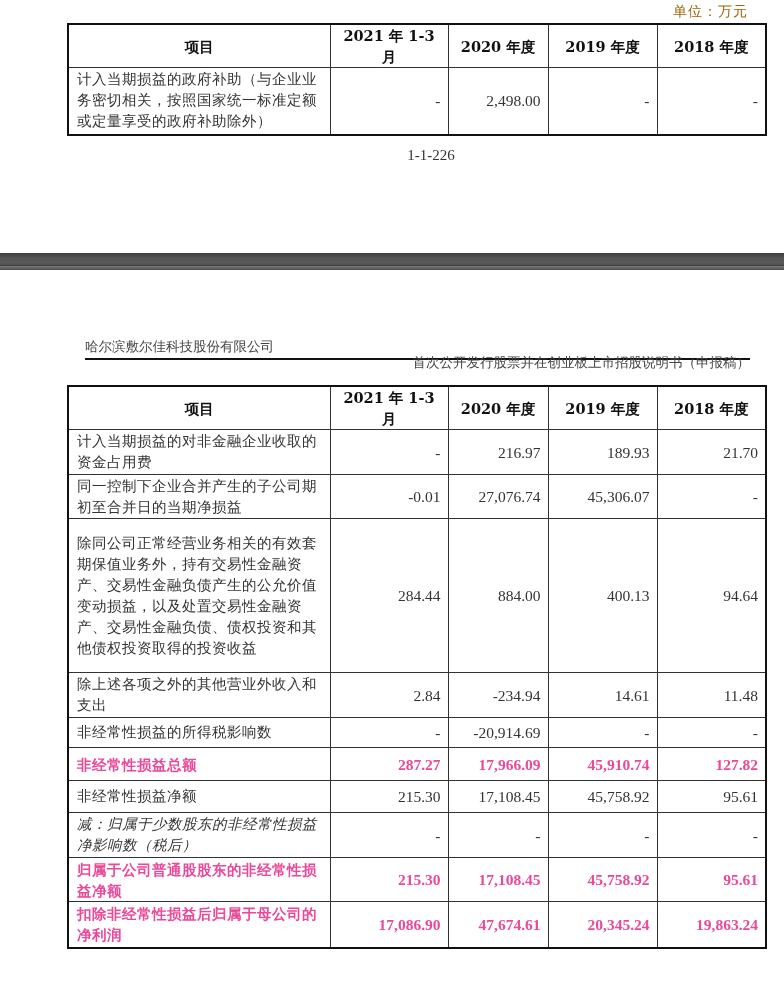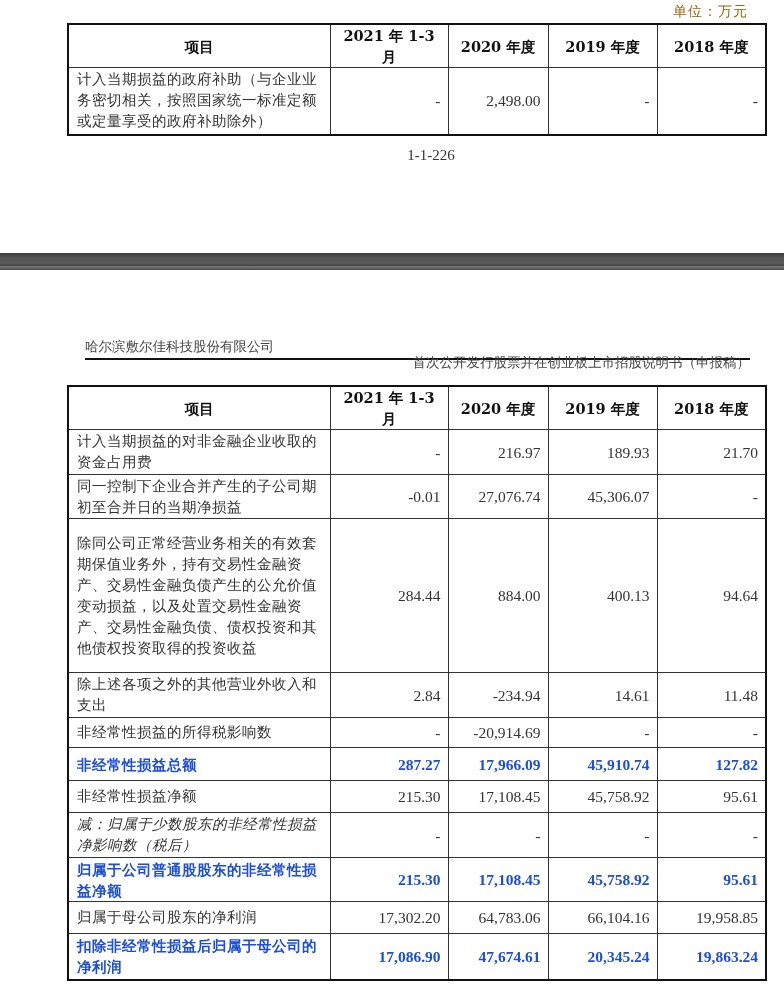--- a/index.html
+++ b/index.html
@@ -52,21 +52,21 @@
     }
     table.fin td.num {
       text-align: right;
       color: #333;
       padding-right: 7px;
       font-family: "Liberation Serif", "DejaVu Serif", serif;
       font-size: 15.5px;
     }
     table.fin tr.bold td {
       font-weight: bold;
-      color: #1d4ed8;
+      color: #ec4899;
     }
     col.c0 { width: 262px; }
     col.c1 { width: 118px; }
     col.c2 { width: 100px; }
     col.c3 { width: 109px; }
     col.c4 { width: 109px; }
 
     #table1 { top: 23px; }
     #table1 tr.hdr { height: 34px; }
     #table1 tr.r0 { height: 67px; padding-left: 20px; }
@@ -227,27 +227,20 @@
         <td class="num">-</td>
         <td class="num">-</td>
       </tr>
       <tr class="bold" style="height: 44px;">
         <td class="item">归属于公司普通股股东的非经常性损益净额</td>
         <td class="num">215.30</td>
         <td class="num">17,108.45</td>
         <td class="num">45,758.92</td>
         <td class="num">95.61</td>
       </tr>
-      <tr style="height: 32px;">
-        <td class="item">归属于母公司股东的净利润</td>
-        <td class="num">17,302.20</td>
-        <td class="num">64,783.06</td>
-        <td class="num">66,104.16</td>
-        <td class="num">19,958.85</td>
-      </tr>
       <tr class="bold" style="height: 46px;">
         <td class="item">扣除非经常性损益后归属于母公司的净利润</td>
         <td class="num">17,086.90</td>
         <td class="num">47,674.61</td>
         <td class="num">20,345.24</td>
         <td class="num">19,863.24</td>
       </tr>
     </tbody>
 </table>
 

